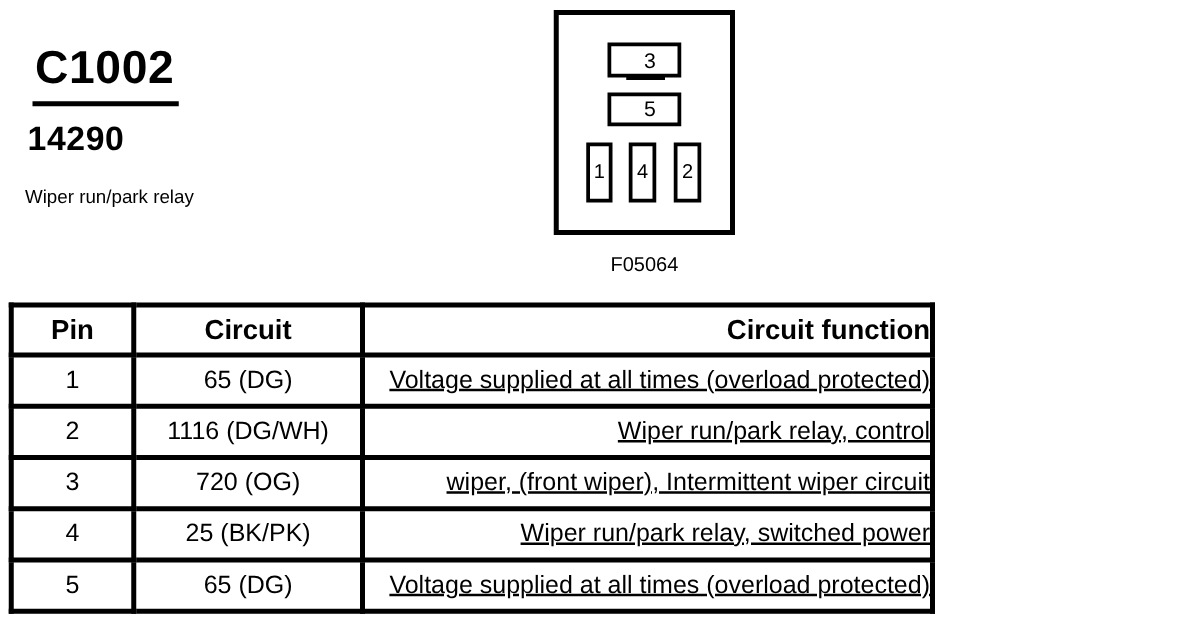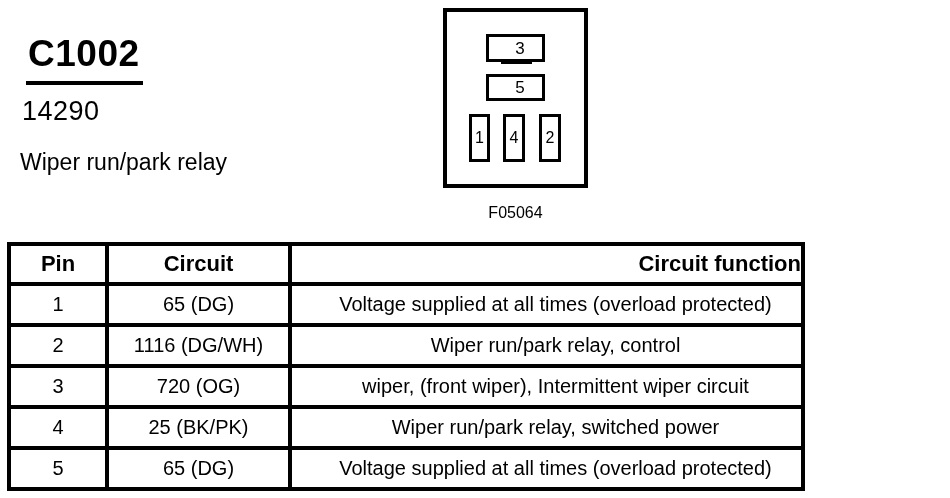--- a/index.html
+++ b/index.html
@@ -16,25 +16,25 @@
     position: absolute; left: 26px; top: 33px;
     font-size: 37px; font-weight: bold; letter-spacing: 0.5px;
   }
   .connector-id .underlined {
     display: inline-block;
     padding: 0 3px 6px 2px;
     border-bottom: 4px solid #000000;
   }
   .part-number {
     position: absolute; left: 22px; top: 96px;
-    font-size: 27px; font-weight: normal; letter-spacing: 0.5px;
+    font-size: 27px; font-weight: bold; letter-spacing: 0.5px;
   }
   .description {
     position: absolute; left: 20px; top: 149px;
-    font-size: 23px;
+    font-size: 15px;
   }
 
   
   .connector-diagram {
     position: absolute; left: 443px; top: 8px;
     width: 145px; height: 180px;
     border: 4px solid #000000;
   }
   .cavity {
     position: absolute;
@@ -60,38 +60,38 @@
   .pin-cavity-2 { left: 92px; width: 22px; }
 
   .figure-label {
     position: absolute; left: 443px; top: 204px; width: 145px;
     text-align: center; font-size: 16px;
   }
 
   
   table.pinout {
     position: absolute; left: 7px; top: 242px;
-    width: 798px;
+    width: 741px;
     border-collapse: collapse;
     table-layout: fixed;
   }
   .pinout col.c-pin     { width: 98px; }
   .pinout col.c-circuit { width: 183px; }
   .pinout th, .pinout td {
     border: 4px solid #000000;
     vertical-align: middle;
     text-align: center;
     overflow: hidden; white-space: nowrap;
   }
   .pinout thead tr { height: 40px; }
   .pinout tbody tr { height: 41px; }
   .pinout th { font-size: 22px; font-weight: bold; }
   .pinout td { font-size: 20px; font-weight: normal; }
   .pinout th.func-col { text-align: right; }
-  .pinout td.func-col { text-align: center; padding-left: 18px; }
+  .pinout td.func-col { text-align: right; padding-left: 18px; text-decoration: underline; }
 </style>
 </head>
 <body>
 
 <div class="connector-id">
   <span class="underlined">C1002</span>
 </div>
 <div class="part-number">14290</div>
 <div class="description">Wiper run/park relay</div>
 

